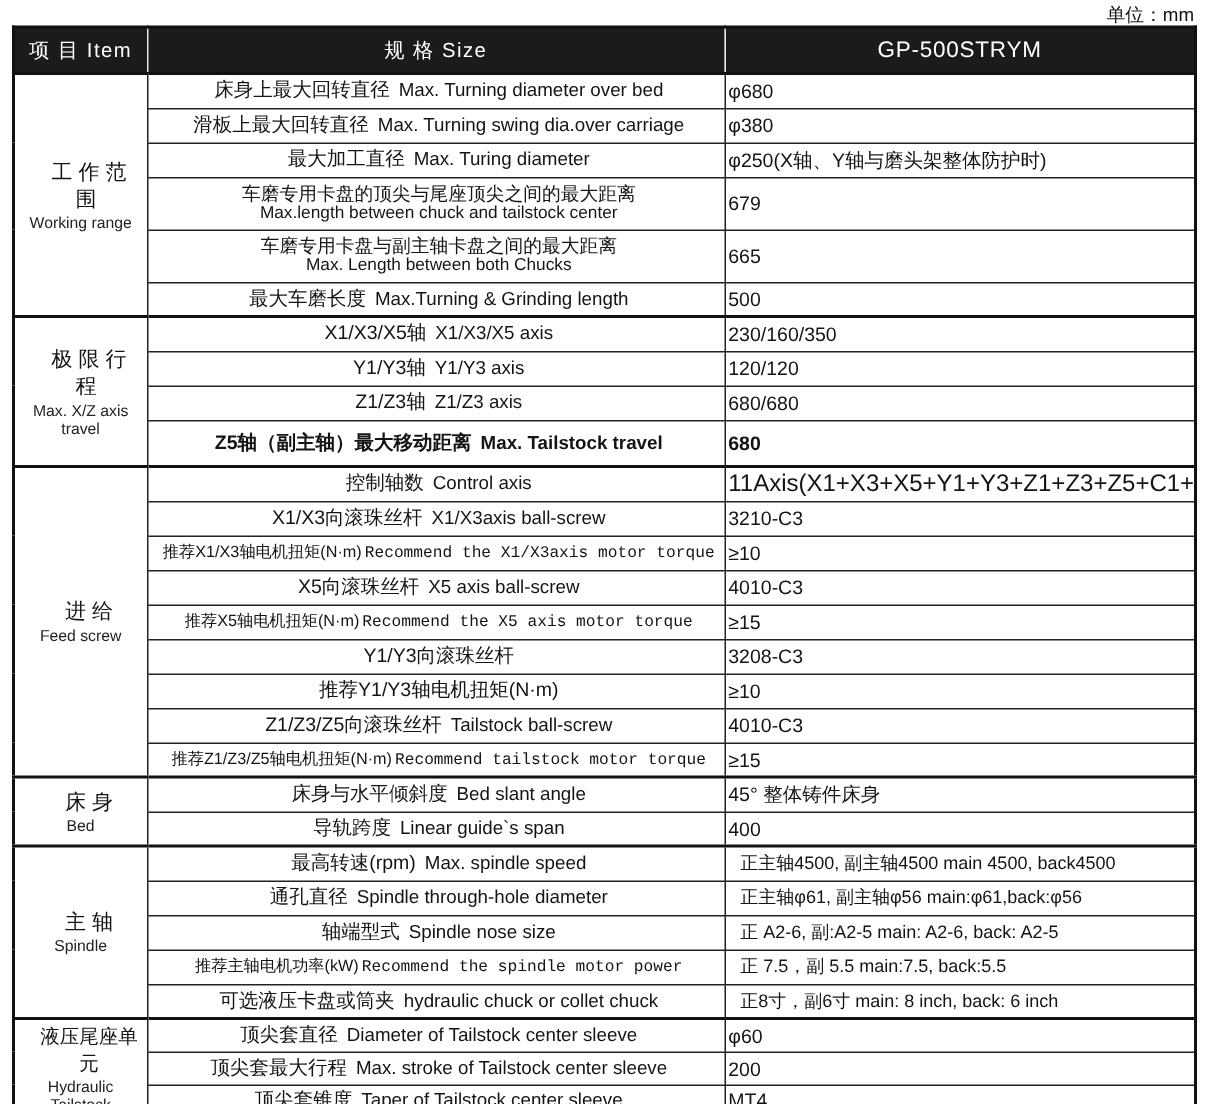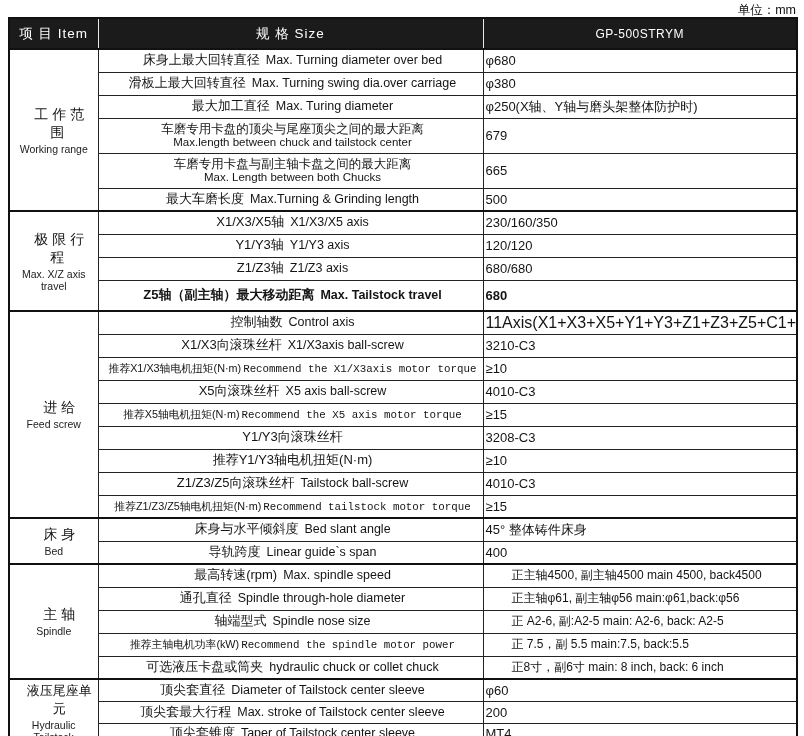--- a/index.html
+++ b/index.html
@@ -21,37 +21,37 @@
   col.c1 { width:89px; }
   col.c2 { width:385px; }
   col.c3 { width:314px; }
   thead th {
     background:#1b1b1b; color:#fff;
     height:31px; font-weight:normal;
     font-size:13.5px; letter-spacing:1px;
     border-left:1px solid #e8e8e8;
   }
   thead th:first-child { border-left:none; }
-  thead th.model { font-size:12px; letter-spacing:0.5px; }
+  thead th.model { font-size:15px; letter-spacing:0.5px; }
   td { border:1px solid #222; background:#fff; vertical-align:middle; }
   tr.sec-start td { border-top:2px solid #111; }
   td.cat { text-align:center; padding:1px 1px; }
   .cat-cn { display:block; font-size:14px; letter-spacing:4px; text-indent:4px;margin-left:11px; }
   .cat-cn.nospace { letter-spacing:0; text-indent:0; font-size:13px; }
   .cat-en { display:block; font-size:10.5px; color:#222; margin-top:1px; }
   td.lbl { padding:1px 4px 1px 8px; font-size:13px; line-height:1.15; white-space:nowrap; overflow:hidden;text-align:center; }
   td.lbl .en { font-size:12.5px; margin-left:6px; }
   td.lbl.compact { font-size:10.8px; }
   td.lbl.compact .en { font-size:10.8px; margin-left:2px;font-family:Liberation Mono, monospace; }
   td.lbl.twoline { white-space:normal; }
   td.lbl.twoline .cn { display:block; font-size:12.5px; }
   td.lbl.twoline .en { display:block; font-size:11.5px; margin-left:0; }
   td.val { text-align:left; font-size:13px; padding:1px 2px; white-space:nowrap; overflow:hidden; }
   td.val.small { font-size:16px; }
-  td.val.left { text-align:left; padding-left:28px; font-size:12px; }
+  td.val.left { text-align:left; padding-left:10px; font-size:12px; }
 </style>
 </head>
 <body>
 
 <div class="sheet">
   <div class="unit-row">单位：mm</div>
   <table class="spec">
     <colgroup>
         <col class="c1">
         <col class="c2">

